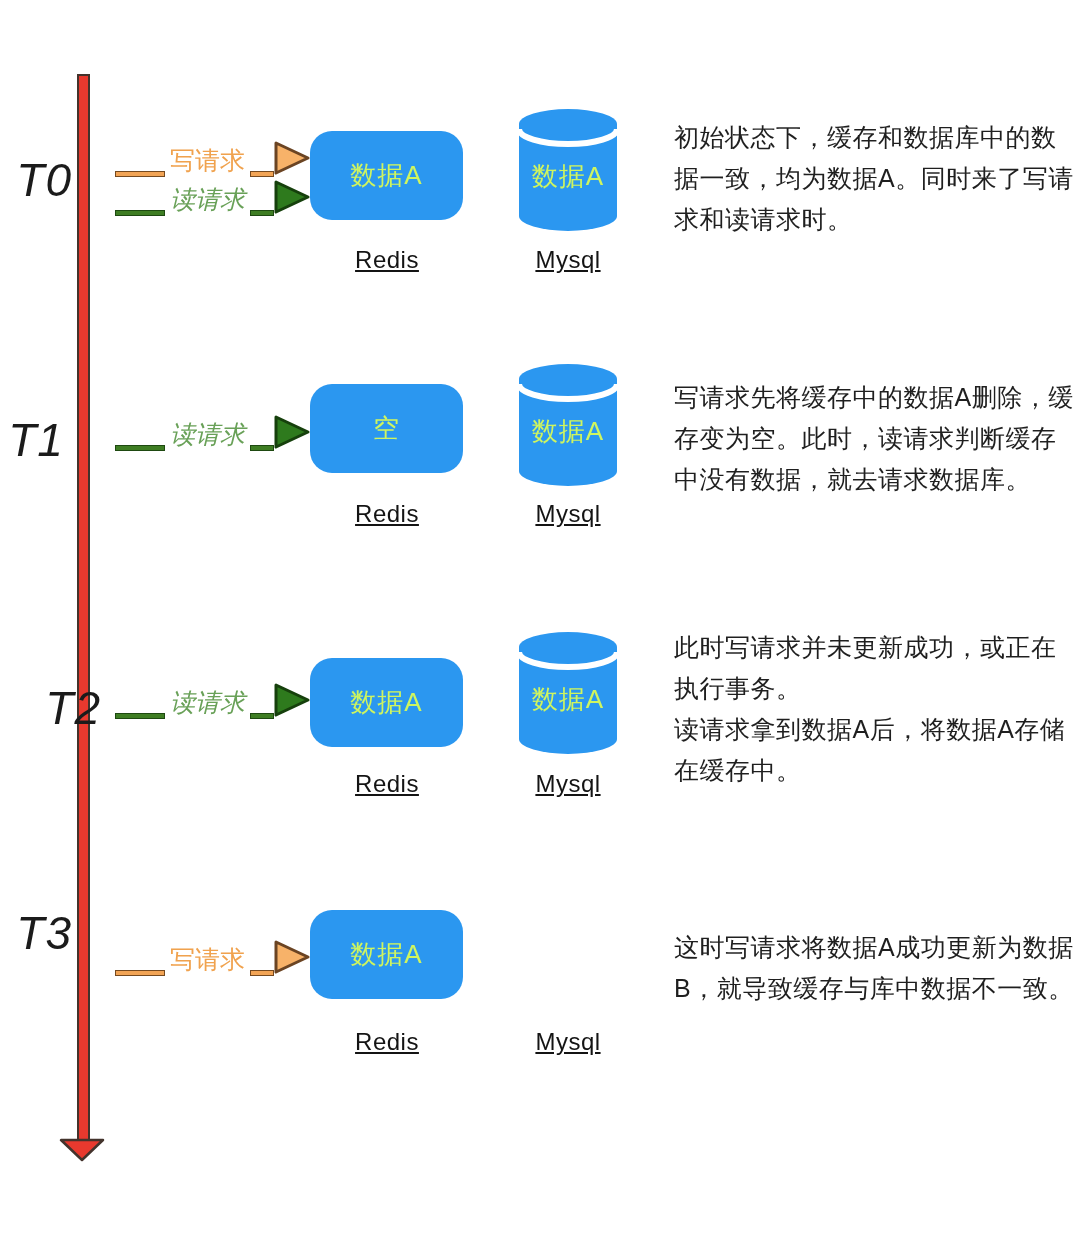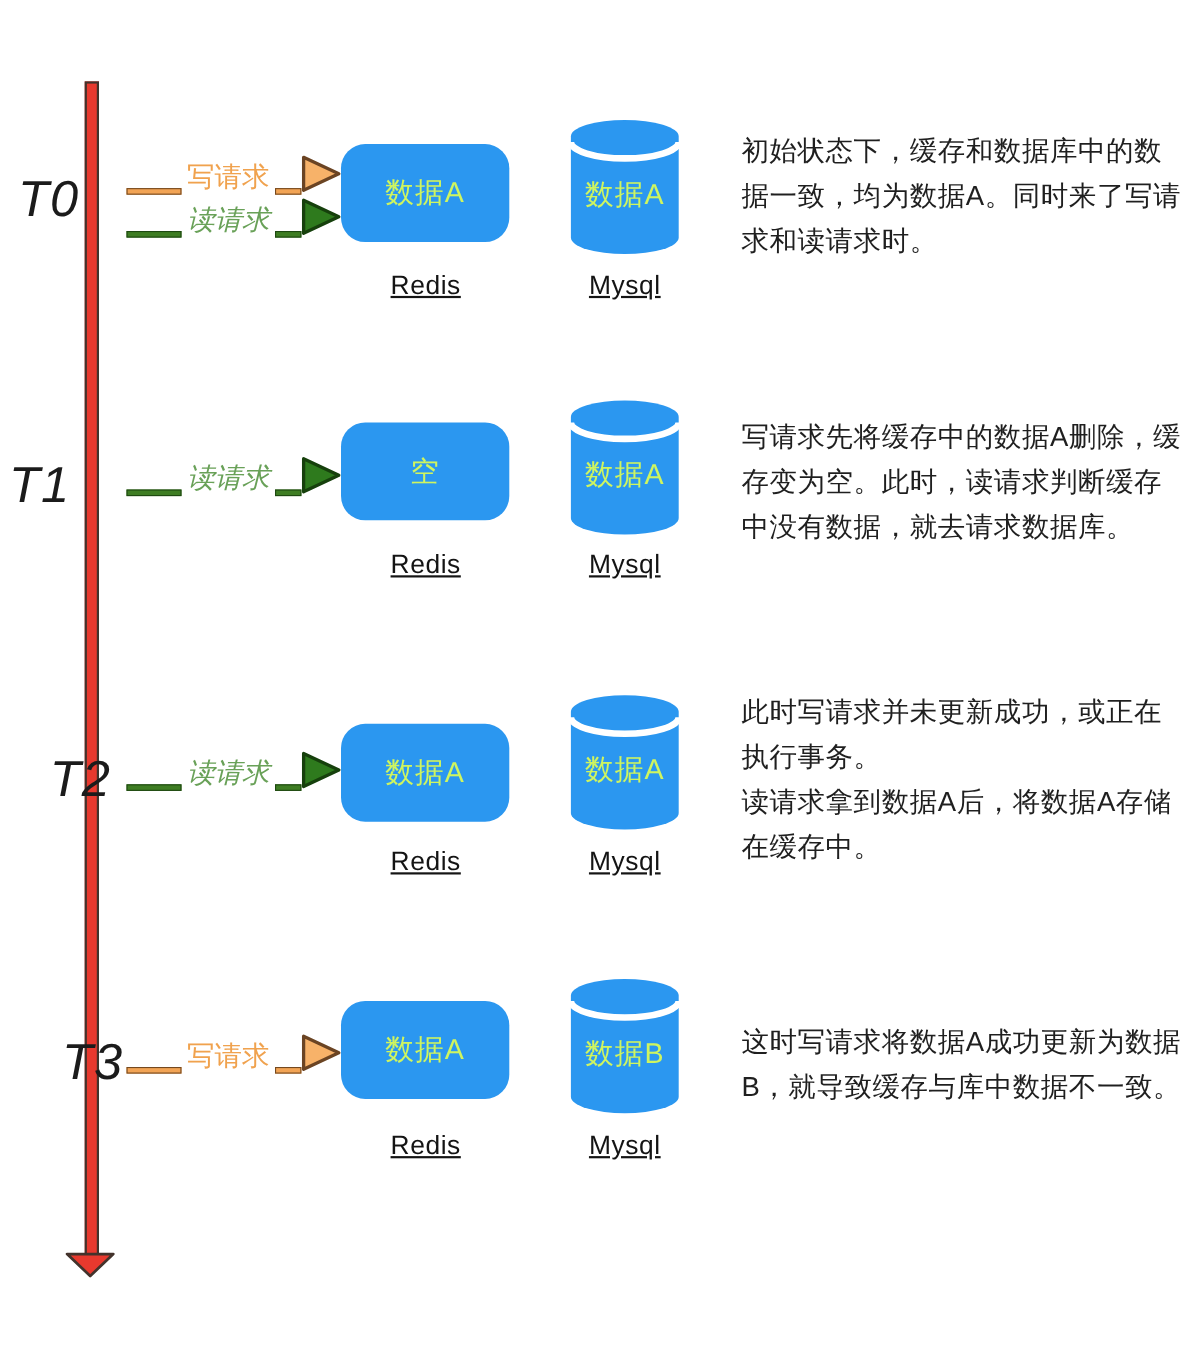--- a/index.html
+++ b/index.html
@@ -26,21 +26,21 @@
     left: 0; width: 72px;
     text-align: right;
     font-size: 46px;
     color: #1B1B1B;
     letter-spacing: 1px;
     font-style: italic;
   }
   .t0-time { top: 153px; }
   .t1-time { top: 413px; text-align: center; }
   .t2-time { top: 681px; padding-left: 29px; }
-  .t3-time { top: 938px; margin-left: 40px; }
+  .t3-time { top: 906px; }
 
   
   .req-arrow {
     left: 130px; width: 180px; height: 38px;
     display: flex;
     align-items: flex-end;
     justify-content: flex-end;
   }
   .t0-arrow-write { top: 139px; }
   .t0-arrow-read  { top: 178px; }
@@ -230,25 +230,18 @@
     <span class="req-label orange-text">写请求</span>
     <span class="seg orange tail"></span>
     <svg class="head-svg" width="36" height="38" viewBox="0 0 36 38">
       <polygon points="2,4 34,19 2,34" fill="#F7B269" stroke="#6B4423" stroke-width="3" stroke-linejoin="round"></polygon>
     </svg>
   </div>
 
   <div class="abs redis-box t3-box">
     <span>数据A</span>
   </div>
-  <div class="abs mysql-cyl t3-cyl">
-    <svg width="100" height="126" viewBox="0 0 100 126">
-      <path d="M1,17 A49,15 0 0 1 99,17 L99,109 A49,15 0 0 1 1,109 Z" fill="#2B97F0"></path>
-      <path d="M1,22 A49,15 0 0 0 99,22" stroke="#ffffff" stroke-width="6" fill="none"></path>
-    </svg>
-    <div class="cyl-value">数据B</div>
-  </div>
   <div class="abs comp-label redis-lbl t3-lbl">Redis</div>
   <div class="abs comp-label mysql-lbl t3-lbl">Mysql</div>
   <div class="abs desc t3-desc">这时写请求将数据A成功更新为数据
 B，就导致缓存与库中数据不一致。</div>
 
 </div>
 
 </body></html>

